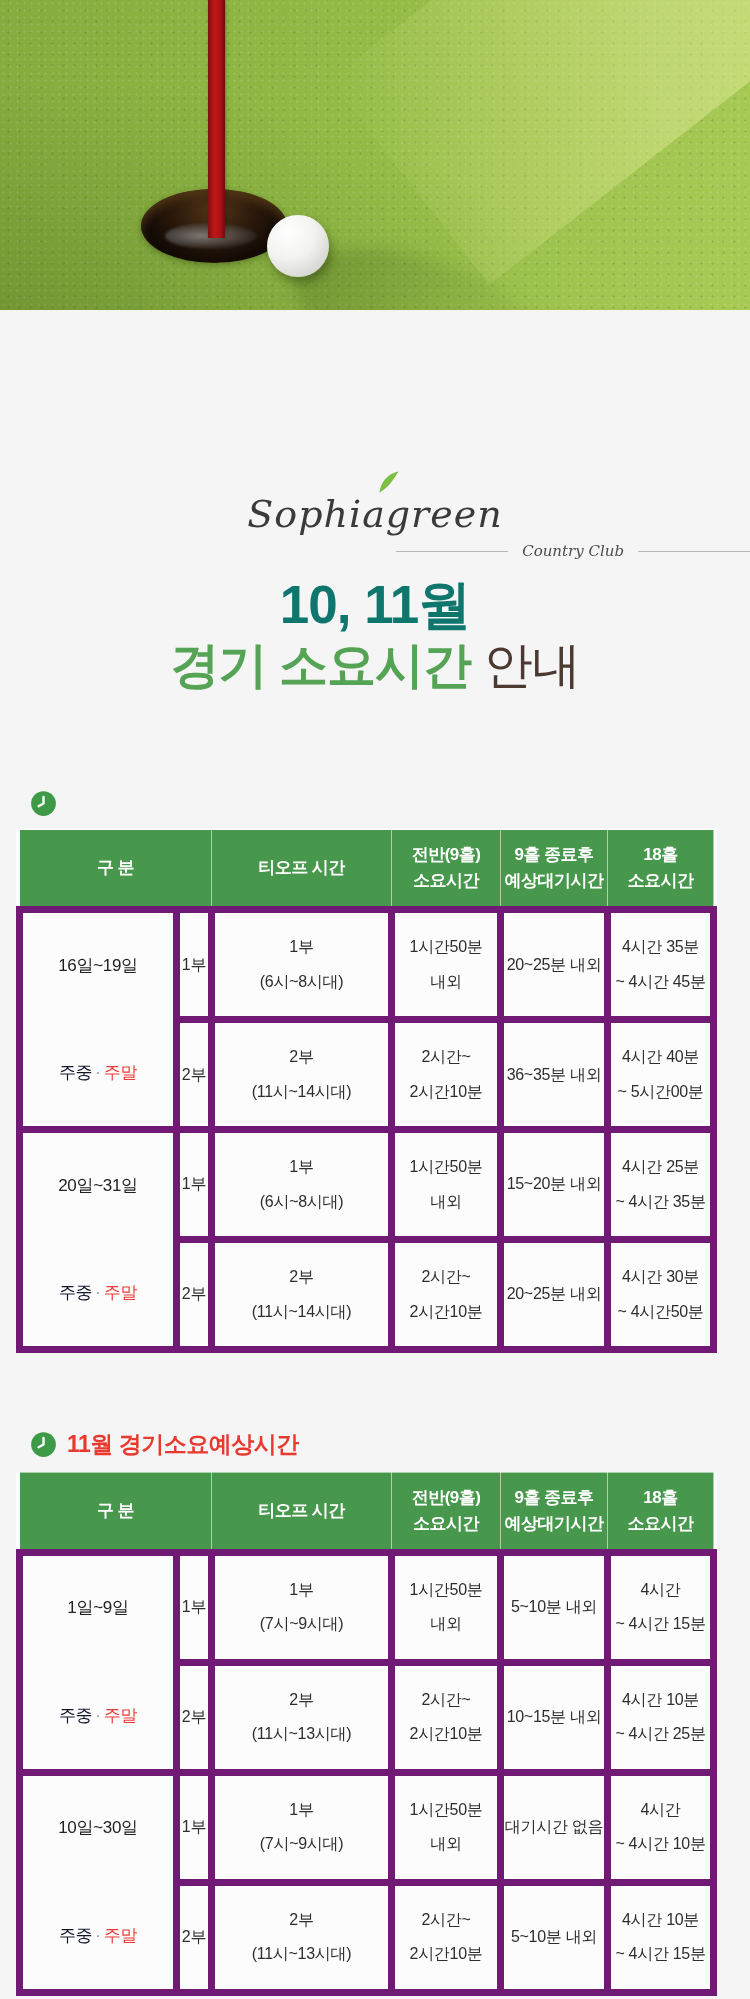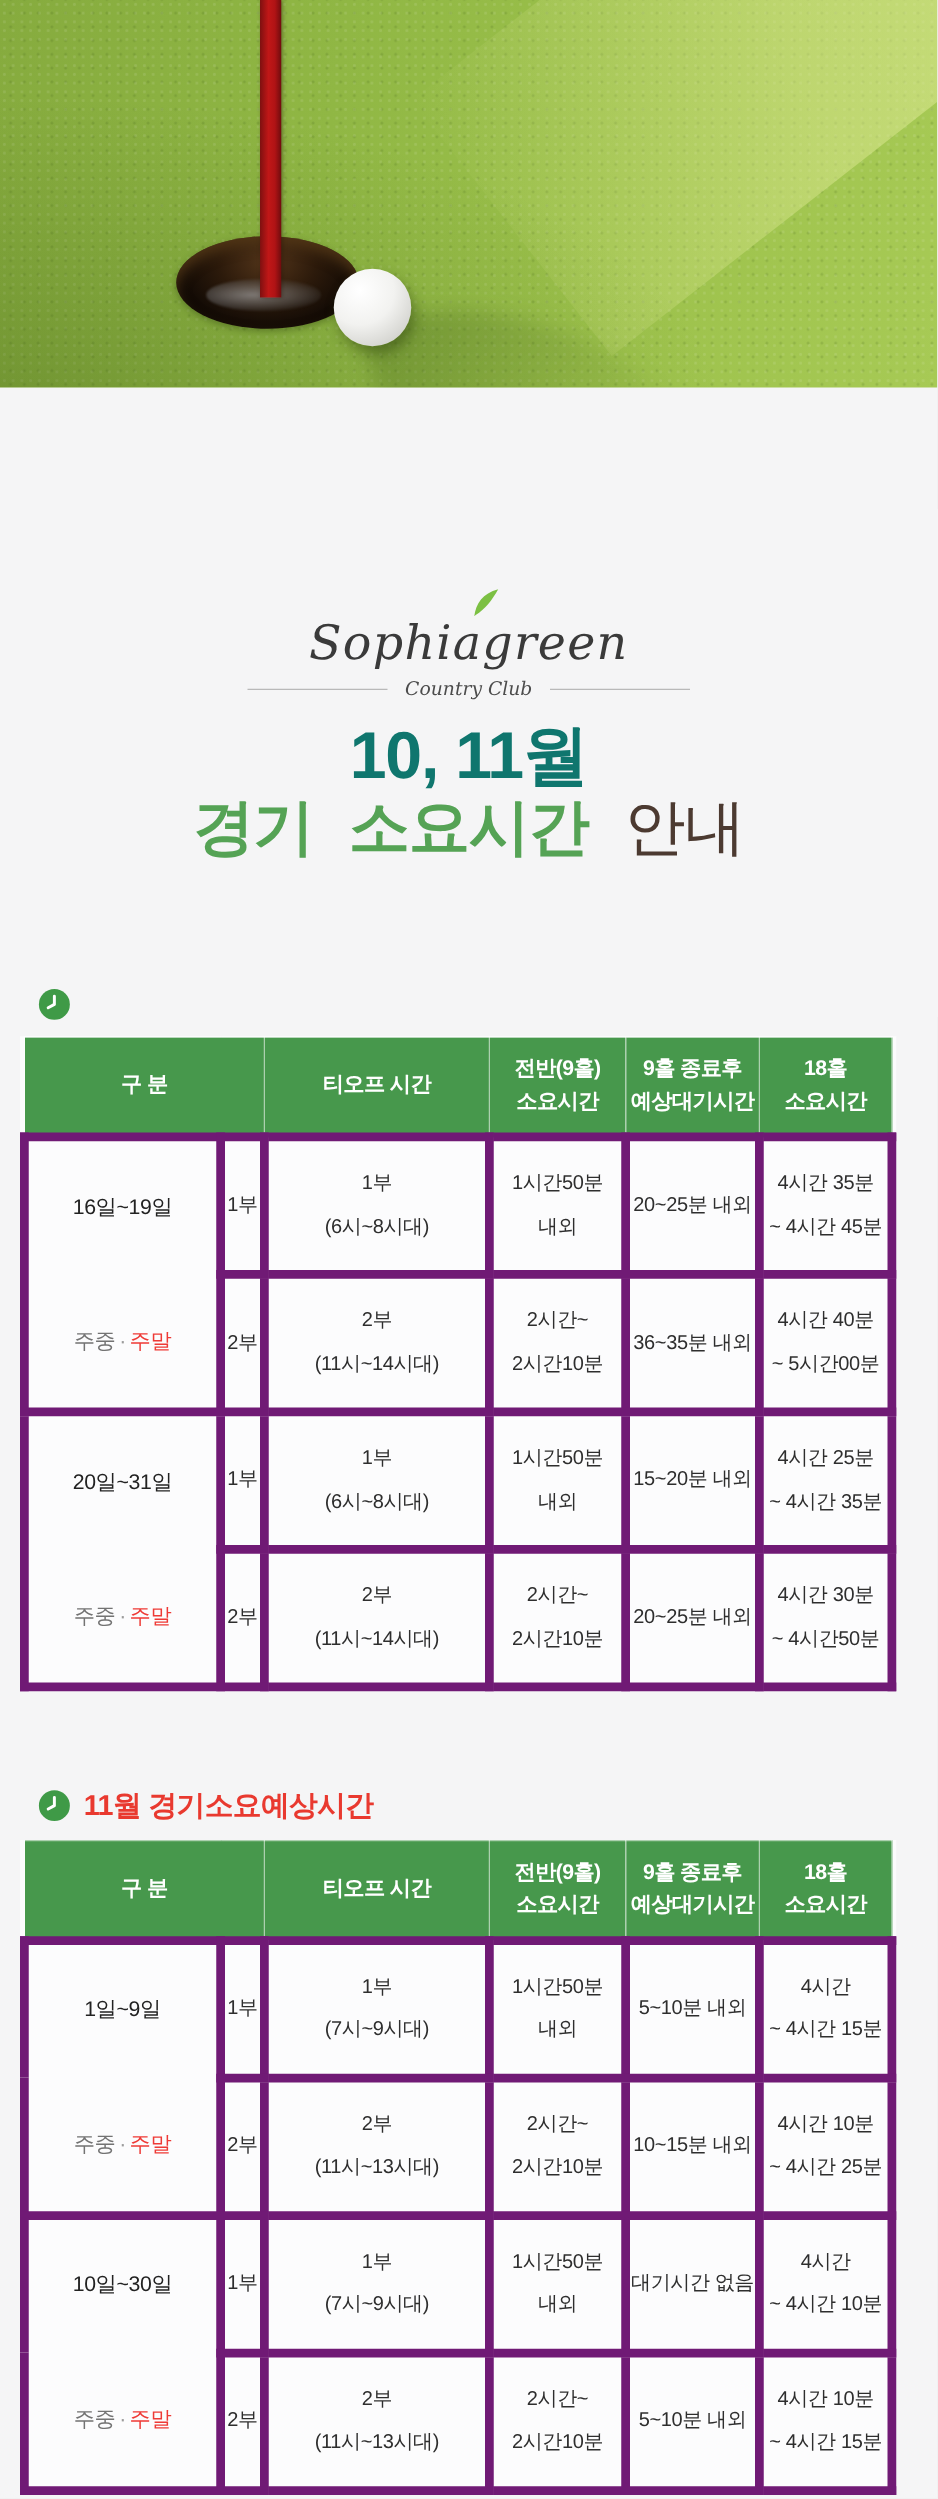--- a/index.html
+++ b/index.html
@@ -32,28 +32,28 @@
     box-shadow:3px 6px 10px rgba(40,60,10,.45); }
   .ball-shadow { position:absolute; left:290px; top:258px; width:260px; height:120px;
     background:linear-gradient(125deg, rgba(55,85,20,.30), rgba(55,85,20,.08) 60%, transparent 85%);
     transform:rotate(18deg); filter:blur(8px); border-radius:50%; }
 
   
   .logo { margin-top:182px; text-align:center; position:relative; }
   .brand { position:relative; display:inline-block;
     font-family:"DejaVu Serif", serif; font-style:italic; font-size:38px; letter-spacing:1px; color:#3a3a3a; }
   .brand-leaf { position:absolute; left:50%; top:-22px; transform:translateX(2px) rotate(8deg); }
-  .brand-sub { margin-top:6px; display:flex; align-items:center; justify-content:center; gap:14px;
+  .brand-sub { margin-top:6px; display:flex; align-items:center; justify-content:flex-end; gap:14px;
     font-family:"DejaVu Serif", serif; font-style:italic; font-size:15px; color:#4c4c4c; }
   .brand-sub::before, .brand-sub::after { content:""; width:112px; height:1px; background:#b9b9b9; }
 
   
   .title { margin-top:14px; text-align:center; line-height:1.18; letter-spacing:-1px; }
   .title .line1 { font-size:53px; font-weight:800; color:#0f766e; }
-  .title .line2 { font-size:49px; font-weight:800;font-family:Liberation Mono, monospace; }
+  .title .line2 { font-size:49px; font-weight:800; }
   .title .line2 .green { color:#55a355; }
   .title .line2 .dark { color:#4c3a31; font-weight:500; }
 
   
   .section-heading { display:flex; align-items:center; gap:10px; margin:0 0 12px 30px; }
   .section-heading.first { margin-top:96px; }
   .section-heading.second { margin-top:76px; }
   .clock-icon { width:27px; height:27px; flex:0 0 auto; }
   .section-title { font-size:23px; font-weight:700; color:#e9392f; letter-spacing:-0.5px; }
 
@@ -61,21 +61,21 @@
   table.sched { width:694px; margin:0 16px; border-collapse:collapse; background:#fcfcfd;
     border:1px solid #d8d8da; table-layout:fixed; }
   table.sched th { background:#47984c; color:#ffffff; font-size:17px; font-weight:700;
     height:80px; border:1px solid rgba(255,255,255,.55); white-space:pre-line; line-height:1.55;
     letter-spacing:-0.5px; vertical-align:middle; text-align:center; }
   table.sched td { border:7px solid #701a75; height:77px; text-align:center; vertical-align:middle;
     font-size:16px; color:#2e2e2e; white-space:pre-line; line-height:2.15; letter-spacing:-0.3px; }
   td.group-cell { line-height:1.7; }
   .date-range { font-size:17px; color:#222; }
   .daytype { font-size:17px; }
-  .daytype .wd { color:#737373;text-align:center; }
+  .daytype .wd { color:#0f172a;text-align:center; }
   .daytype .dot { color:#9a9a9a; margin:0 3px; }
   .daytype .we { color:#ee3a36; }
 
   
   .notes { margin:24px 0 0 30px; }
   .note { font-size:15.5px; line-height:2.0; letter-spacing:-0.3px; display:flex; gap:6px; }
   .note .bullet { flex:0 0 auto; }
   .note.star-line { color:#ee4545; font-weight:700; }
   .note.star-line .bullet { color:#e8312c; }
 </style>

